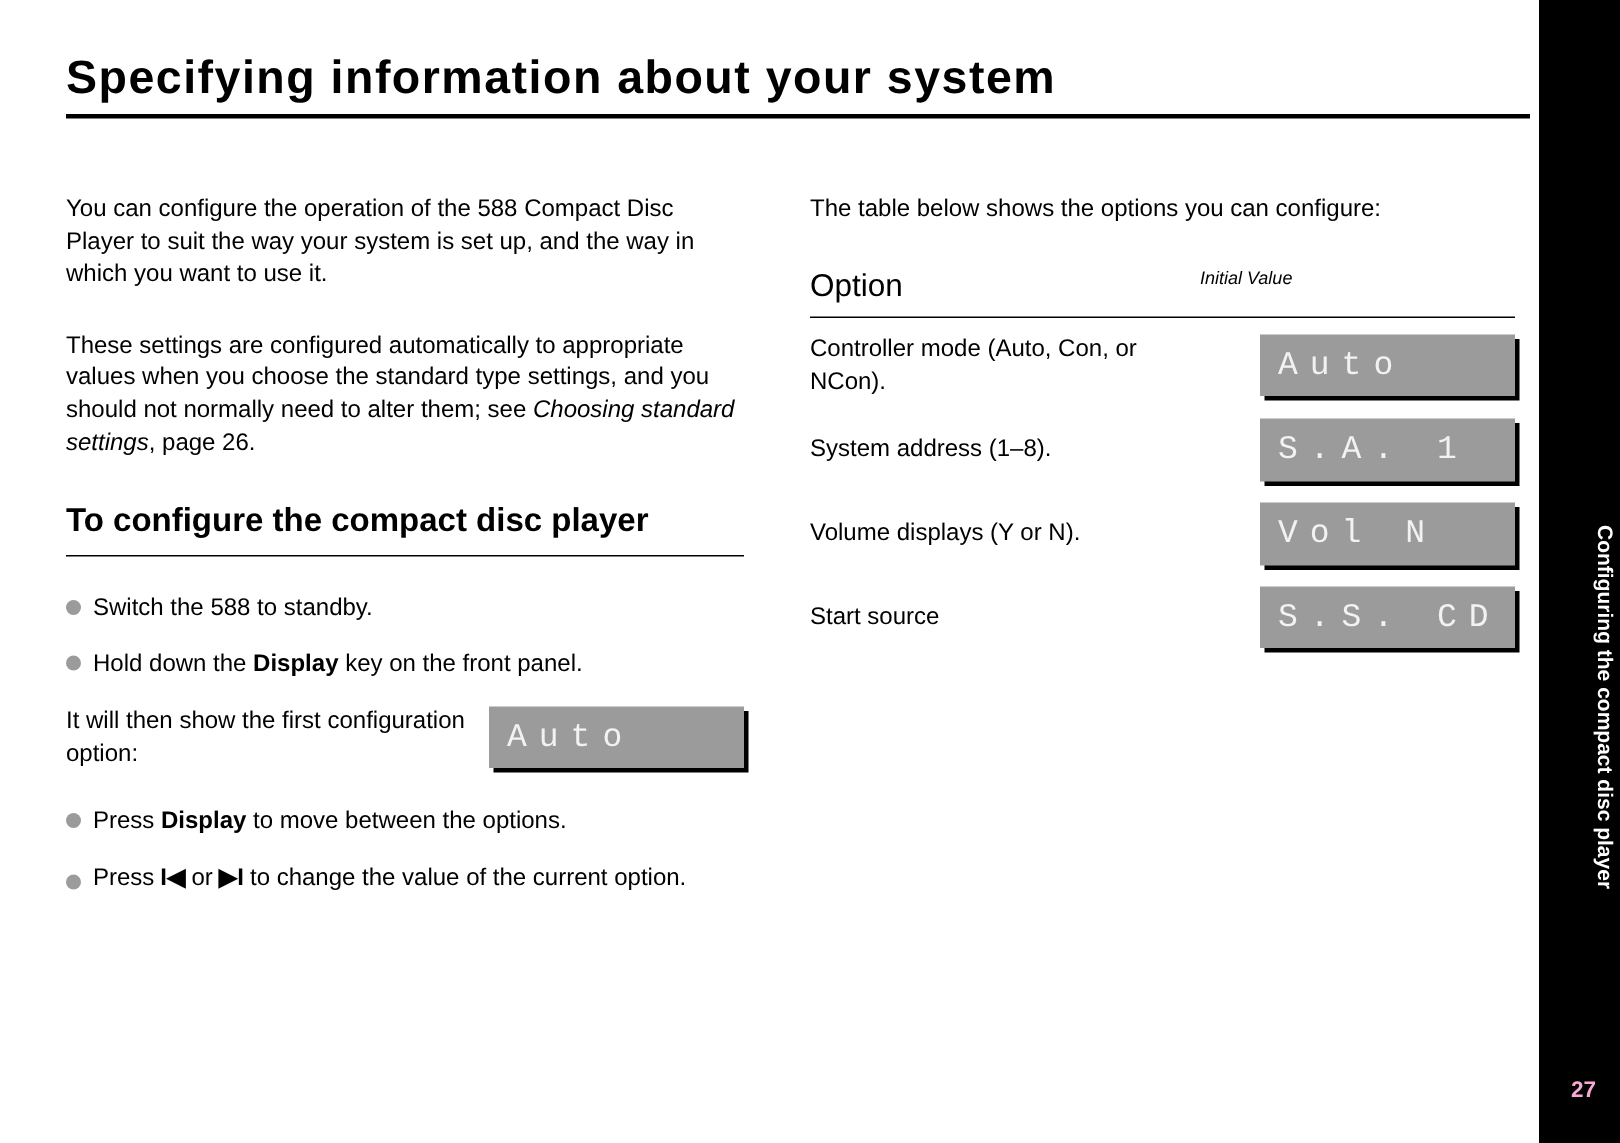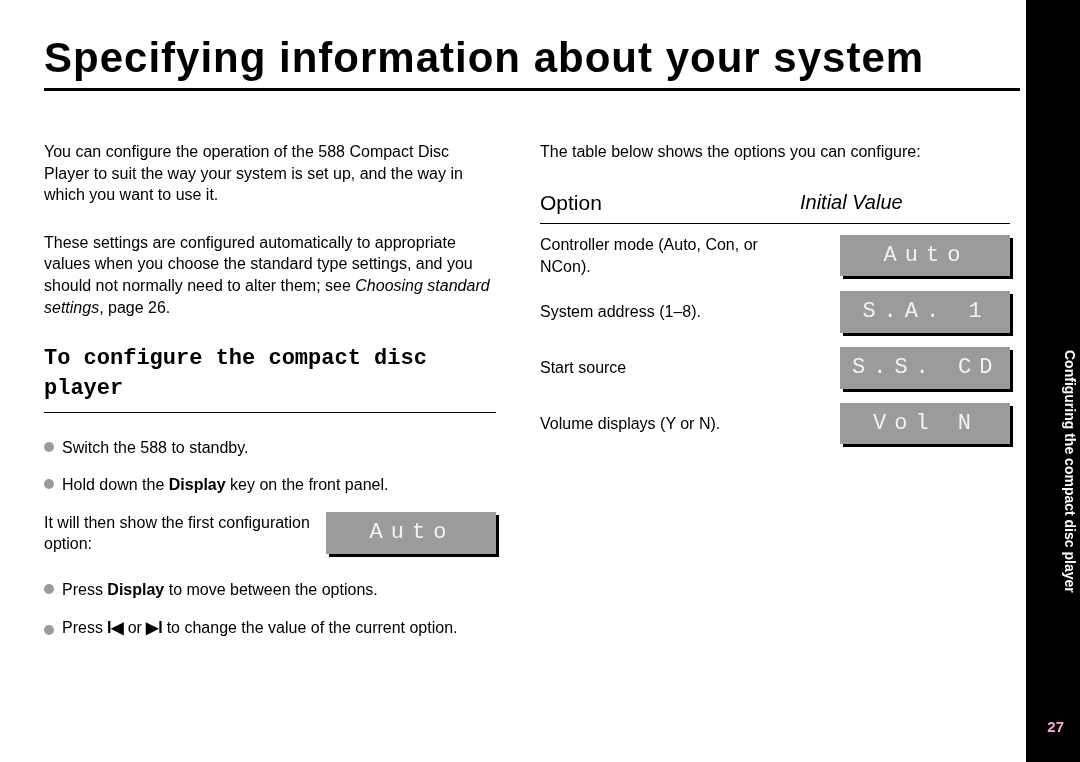--- a/index.html
+++ b/index.html
@@ -1,50 +1,49 @@
 <!DOCTYPE html>
 <html><head>
 <meta charset="utf-8">
 <style>
   * { box-sizing: border-box; margin: 0; padding: 0; }
   html, body { width: 1080px; height: 762px; font-family: Arial, Helvetica, sans-serif; color: #000; background: #fff; }
   .page { position: relative; width: 1080px; height: 762px; padding: 34px 60px 30px 44px; }
-  .main-title { font-size: 42px; font-weight: bold; letter-spacing: 1px; border-bottom: 3px solid #000; padding-bottom: 6px; margin-bottom: 50px; }
+  .main-title { font-size: 31px; font-weight: bold; letter-spacing: 1px; border-bottom: 3px solid #000; padding-bottom: 6px; margin-bottom: 50px; }
   .columns { display: flex; gap: 44px; }
   .col-left { width: 452px; font-size: 16px; line-height: 1.35; }
   .col-right { width: 470px; font-size: 16px; line-height: 1.35; }
 
   .para { margin-bottom: 26px; }
   .ital { font-style: italic; }
-  .sub-heading { font-size: 22px; border-bottom: 1.5px solid #000; padding-bottom: 8px; margin-bottom: 24px; margin-top: 6px; font-family: Liberation Mono, monospace; }
+  .sub-heading { font-size: 22px; border-bottom: 1.5px solid #000; padding-bottom: 8px; margin-bottom: 24px; margin-top: 6px; }
 
   .bullet-row { display: flex; align-items: flex-start; margin-bottom: 16px; }
   .bullet-dot { width: 10px; height: 10px; border-radius: 50%; background: #9b9b9b; margin-top: 5px; margin-right: 8px; flex: none; }
 
   .text-with-lcd { display: flex; justify-content: space-between; align-items: center; margin-bottom: 24px; gap: 14px; }
   .text-with-lcd .txt { flex: 1; }
 
   .lcd {
     background: #9b9b9b;
     color: #f2f2f2;
     font-family: "Courier New", monospace;
     font-size: 22px;
     letter-spacing: 8px;
     padding: 6px 10px 6px 12px;
     width: 170px;
     box-shadow: 3px 3px 0 #000;
     white-space: pre;
-    text-align: center;
   }
 
   .inline-bold { font-weight: bold; }
 
   .table-header { display: flex; margin-bottom: 10px; border-bottom: 1.5px solid #000; padding-bottom: 6px; }
   .th-option { font-size: 21px; width: 260px; }
-  .th-initial { font-style: italic; font-size: 20px; }
+  .th-initial { font-style: italic; font-size: 12px; }
 
   .opt-row { display: flex; align-items: center; justify-content: space-between; margin-bottom: 14px; }
   .opt-label { width: 272px; font-size: 16px; }
 
   
   .side-strip { position: absolute; top: 0; right: 0; width: 54px; height: 762px; background: #000; color: #fff; }
   .side-rot {
     position: absolute;
     right: 2px;
     top: 350px;
@@ -126,26 +125,26 @@
 
       <div class="opt-row">
         <div class="opt-label">Controller mode (Auto, Con, or NCon).</div>
         <div class="lcd">Auto</div>
       </div>
       <div class="opt-row">
         <div class="opt-label">System address (1–8).</div>
         <div class="lcd">S.A. 1</div>
       </div>
       <div class="opt-row">
+        <div class="opt-label">Volume displays (Y or N).</div>
+        <div class="lcd">Vol N</div>
+      </div>
+      <div class="opt-row">
         <div class="opt-label">Start source</div>
         <div class="lcd">S.S. CD</div>
-      </div>
-      <div class="opt-row">
-        <div class="opt-label">Volume displays (Y or N).</div>
-        <div class="lcd">Vol N</div>
       </div>
 
     </div>
 
   </div>
 
   <div class="side-strip">
     <div class="side-rot">
       <span class="side-bold">Configuring the compact disc player</span>
       <span></span>

